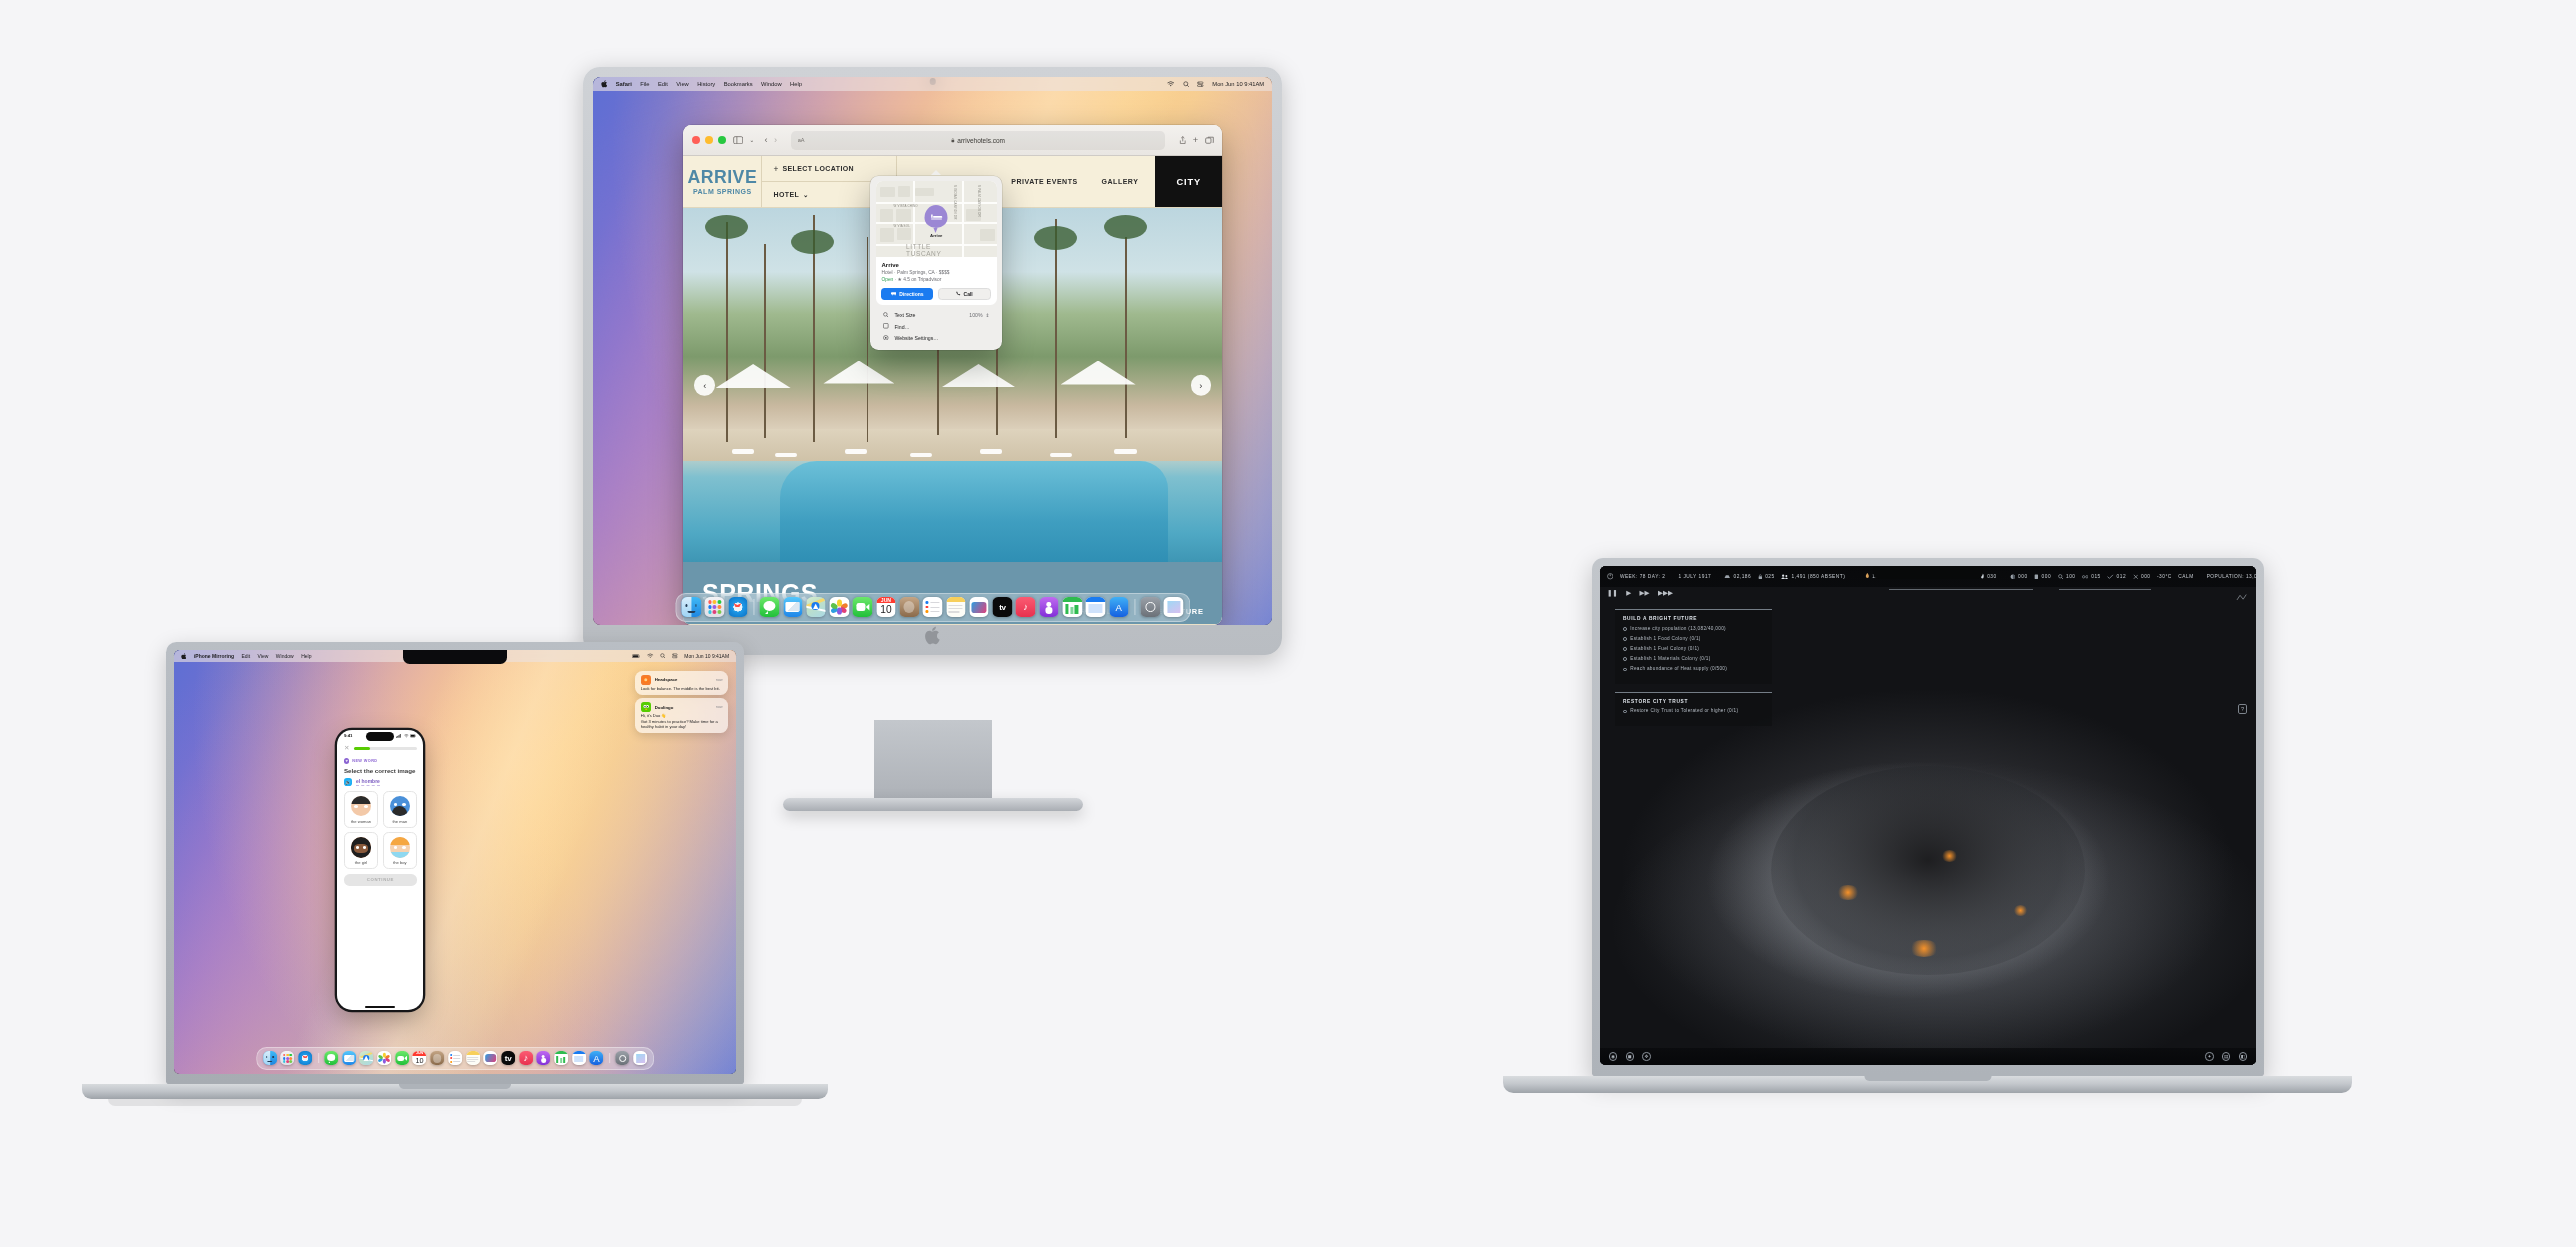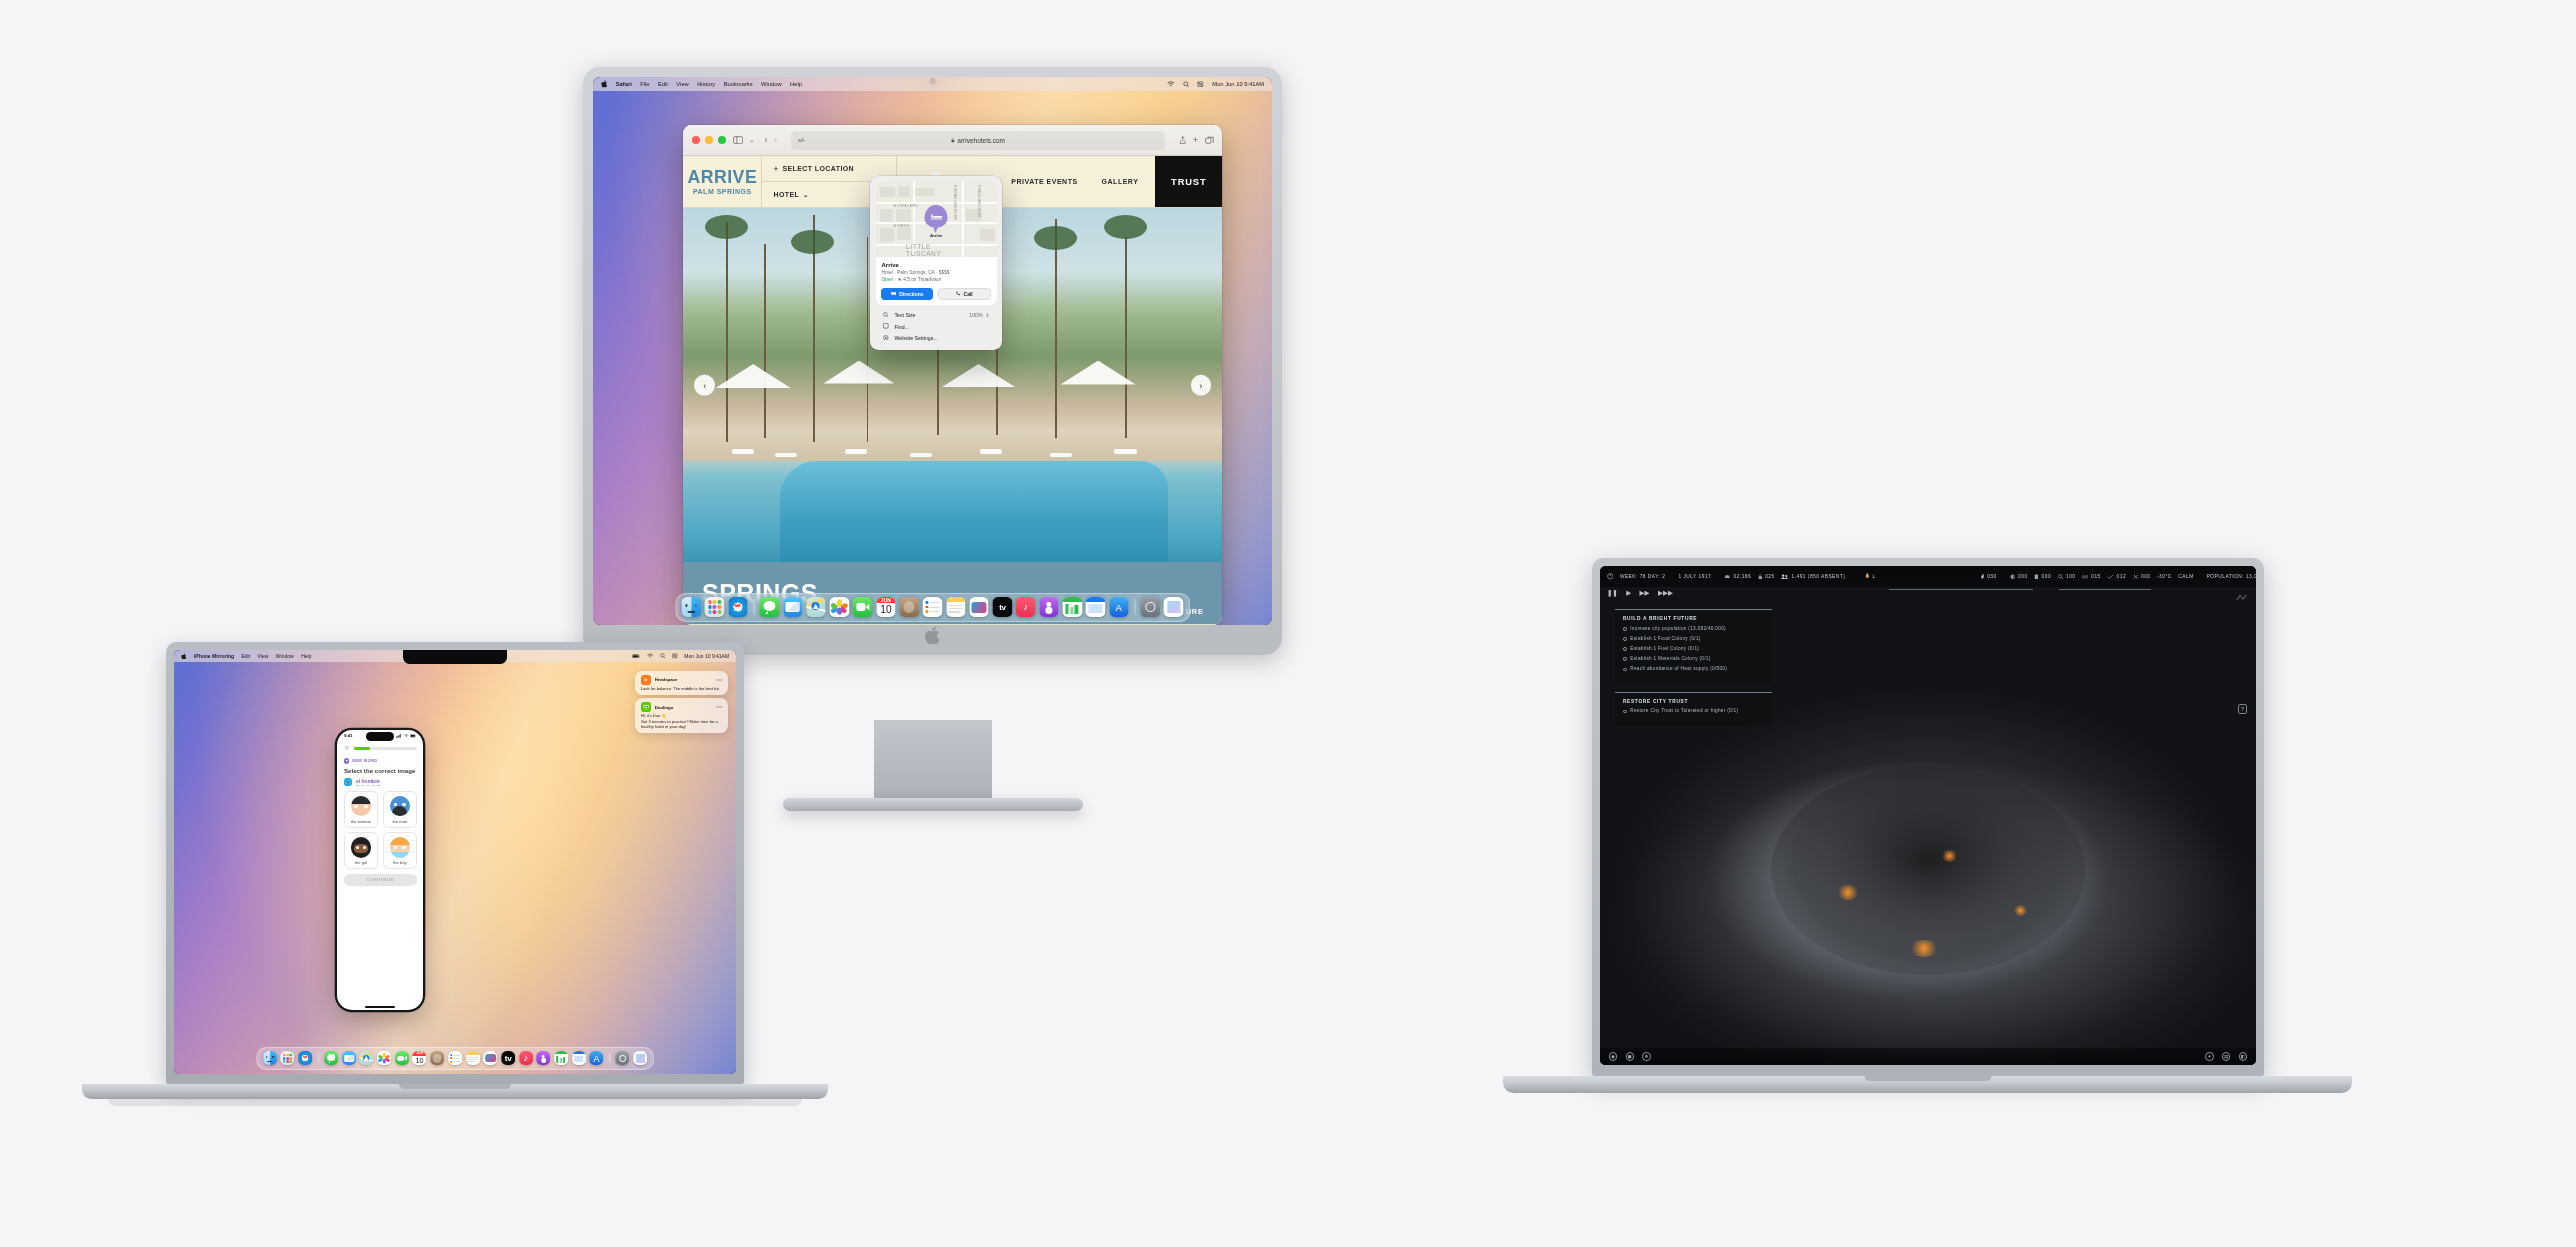--- a/index.html
+++ b/index.html
@@ -379,21 +379,21 @@
                 </div>
                 <div class="navrow">
                   <span>HOTEL</span>
                   <span style="font-size:6.5px;">⌄</span>
                 </div>
               </div>
               <div id="site-navR">
                 <span>PRIVATE EVENTS</span>
                 <span>GALLERY</span>
               </div>
-              <div id="book-btn">TRUST</div>
+              <div id="book-btn">CITY</div>
             </div>
 
             <div id="hero">
               <div id="deck"></div>
               <div id="pool"></div>
               <div class="palm" style="left:8%;  top:4%;  height:62%;"></div>
               <div class="palm" style="left:15%; top:10%; height:55%;"></div>
               <div class="palm" style="left:24%; top:2%;  height:64%;"></div>
               <div class="palm" style="left:34%; top:8%;  height:58%;"></div>
               <div class="palm" style="left:47%; top:4%;  height:60%;"></div>

